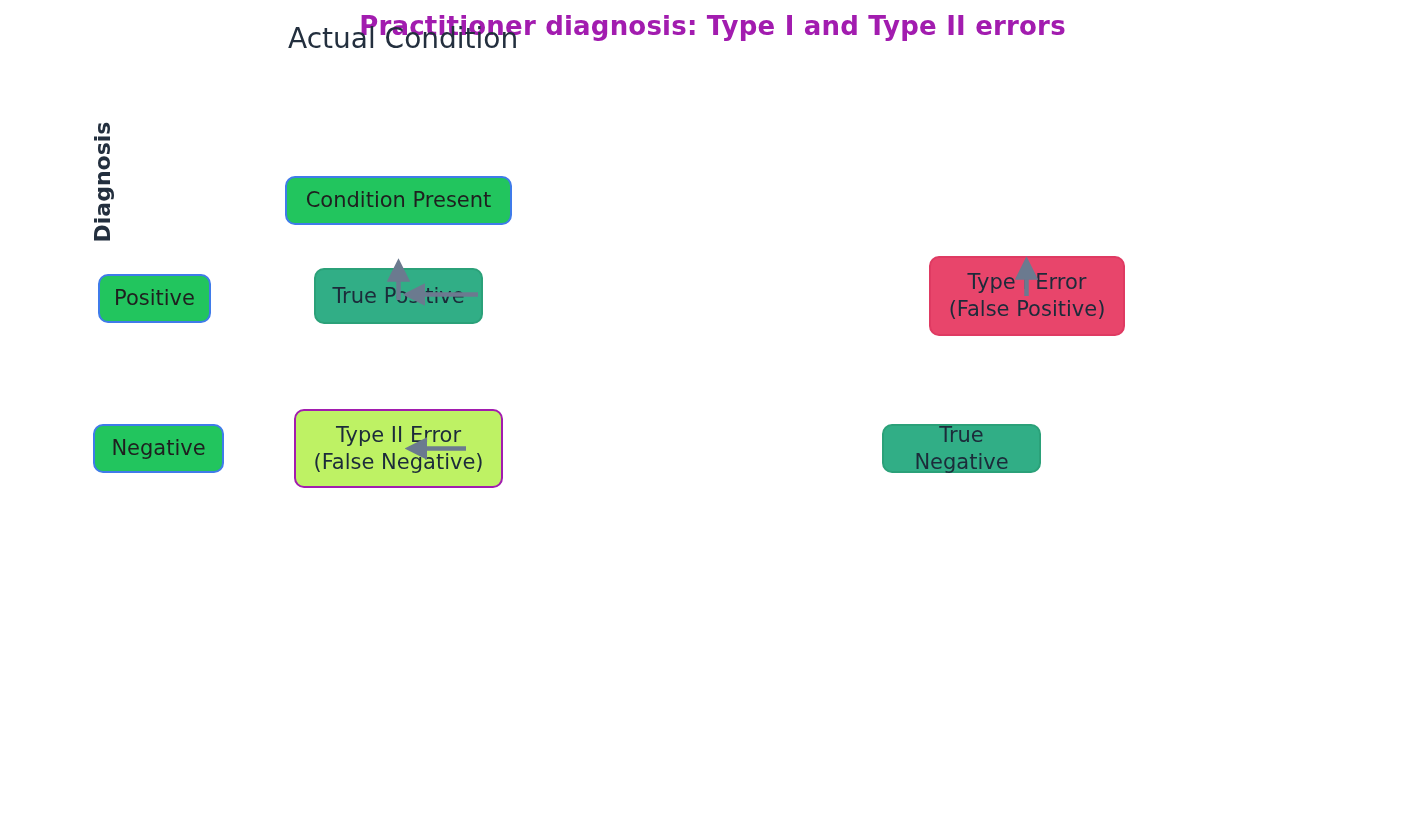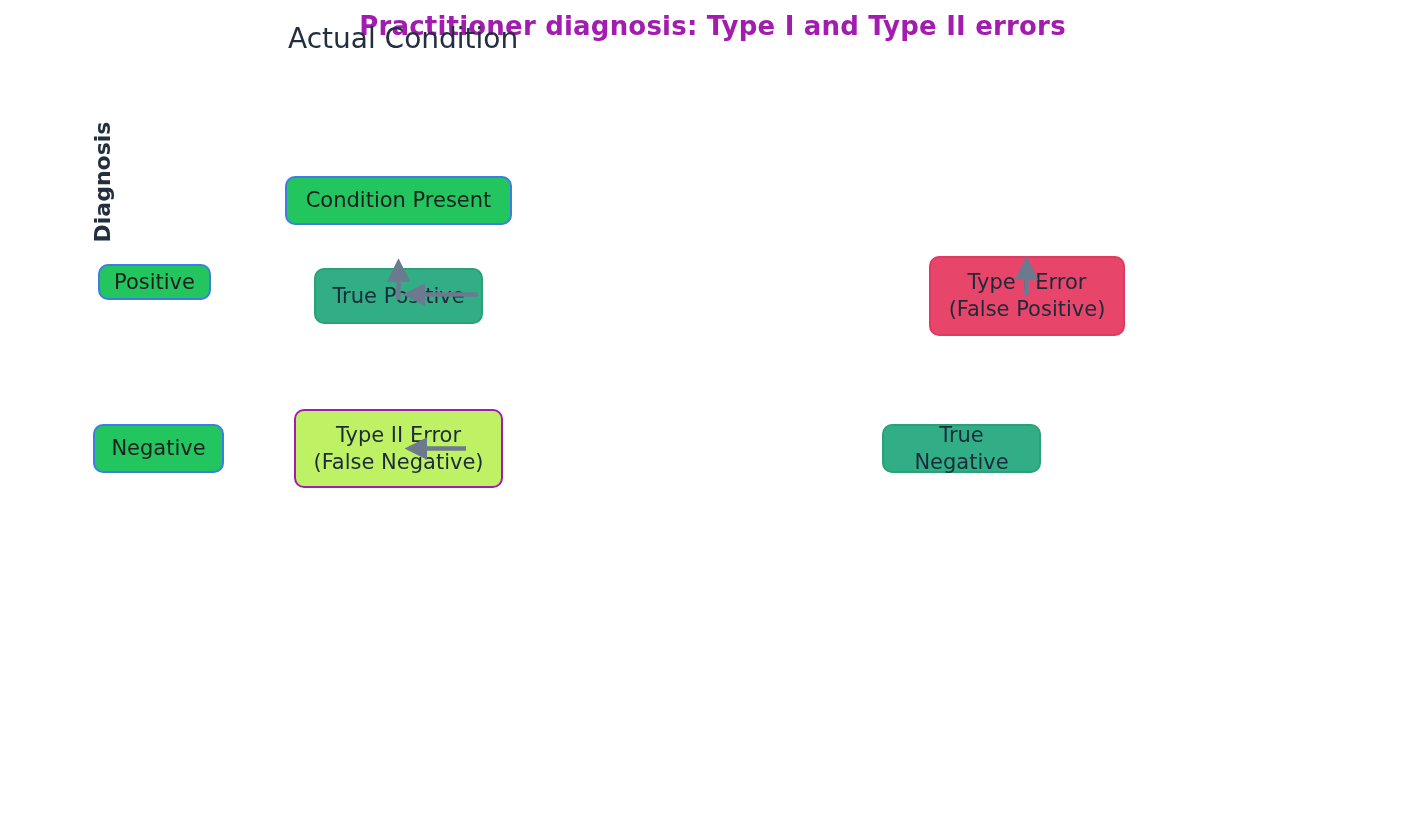--- a/index.html
+++ b/index.html
@@ -112,21 +112,21 @@
 
   <div class="chart-title">Practitioner diagnosis: Type I and Type II errors</div>
 
   <div class="axis-label-top" style="left:288px; width:222px;">Actual Condition</div>
 
   <div class="axis-label-left" style="left:7px; top:135px; width:190px;">Diagnosis</div>
 
   <div class="node blue" style="left:285px; top:176px; width:227px; height:49px;">Condition Present</div>
 
 
-  <div class="node blue" style="left:98px; top:264px; width:113px; height:36px;">Positive</div>
+  <div class="node blue" style="left:98px; top:274px; width:113px; height:49px;">Positive</div>
 
   <div class="node blue" style="left:93px; top:424px; width:131px; height:49px;">Negative</div>
 
   <div class="node green" style="left:314px; top:268px; width:169px; height:56px;">True Positive</div>
 
   <div class="node pink" style="left:929px; top:256px; width:196px; height:80px;">Type I Error
 (False Positive)</div>
 
   <div class="node orange" style="left:294px; top:409px; width:209px; height:79px;">Type II Error
 (False Negative)</div>

